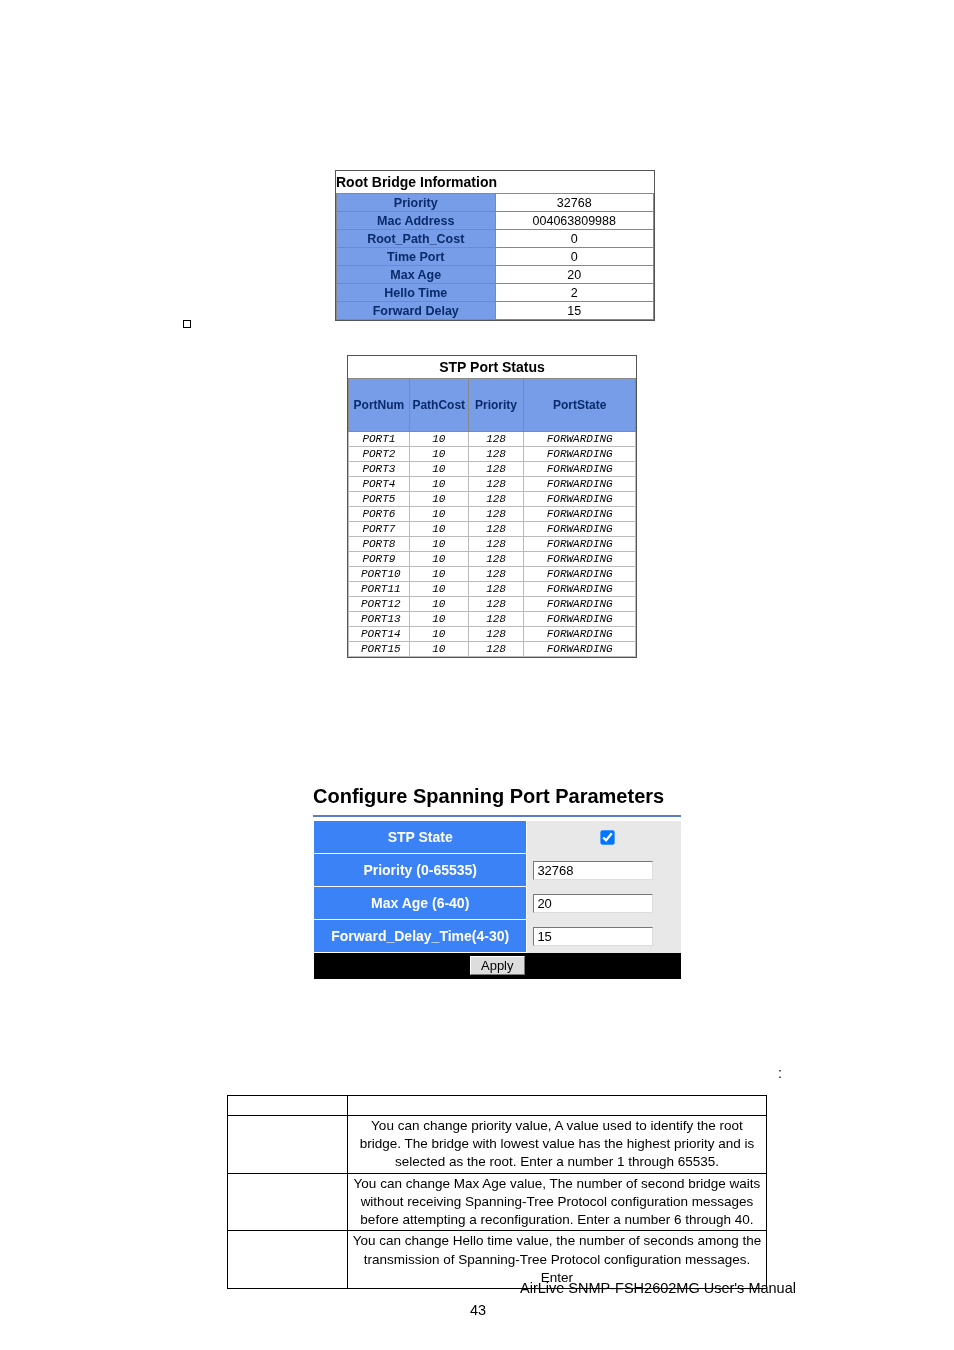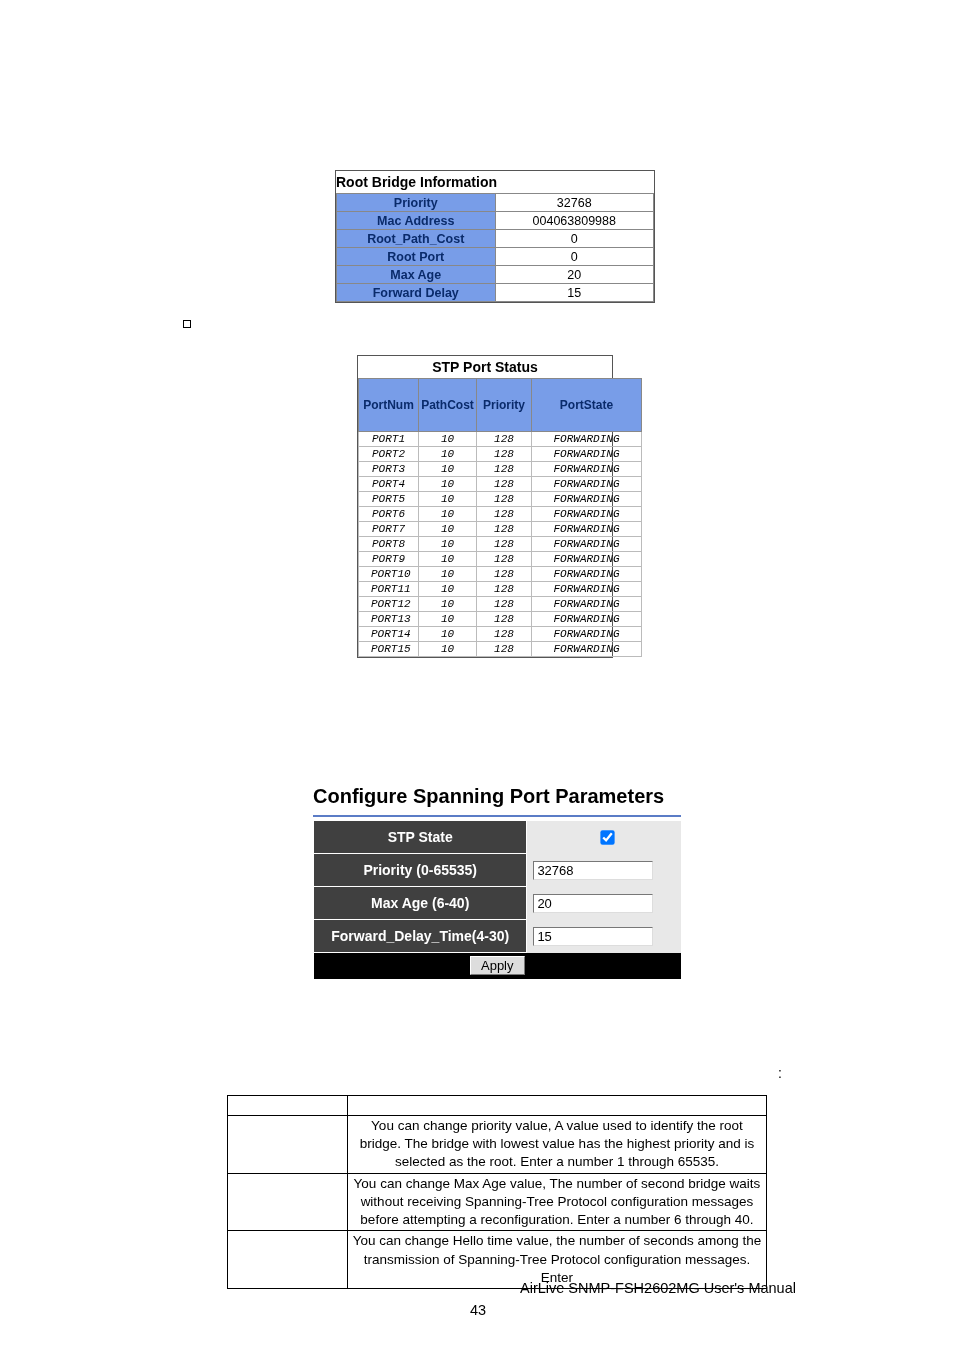--- a/index.html
+++ b/index.html
@@ -41,22 +41,22 @@
     width: 8px;
     height: 8px;
     border: 1px solid #000;
     background: #fff;
   }
 
   
   .sps-wrap {
     position: absolute;
     top: 355px;
-    left: 357px;
-    width: 256px;
+    left: 347px;
+    width: 290px;
     border: 1px solid #555;
     background: #fff;
   }
   .sps-title {
     text-align: center;
     font-weight: bold;
     font-size: 14px;
     padding: 3px 0;
   }
   .sps-table { width: 100%; border-collapse: collapse; table-layout: fixed; }
@@ -101,21 +101,21 @@
   }
   .cfg-table {
     position: absolute;
     top: 820px;
     left: 313px;
     width: 368px;
     border-collapse: collapse;
   }
   .cfg-table td { height: 33px; font-size: 14px; }
   .cfg-k {
-    background: #404040;
+    background: #3b82f6;
     color: #fff;
     font-weight: bold;
     text-align: center;
     width: 198px;
     border: 1px solid #fff;
   }
   .cfg-v {
     background: #e8e8e8;
     width: 143px;
     text-align: center;
@@ -200,26 +200,30 @@
           </tr>
           <tr>
             <td class="rbi-k">Mac Address</td>
             <td class="rbi-v">004063809988</td>
           </tr>
           <tr>
             <td class="rbi-k">Root_Path_Cost</td>
             <td class="rbi-v">0</td>
           </tr>
           <tr>
-            <td class="rbi-k">Root Port</td>
+            <td class="rbi-k">Time Port</td>
             <td class="rbi-v">0</td>
           </tr>
           <tr>
             <td class="rbi-k">Max Age</td>
             <td class="rbi-v">20</td>
+          </tr>
+          <tr>
+            <td class="rbi-k">Hello Time</td>
+            <td class="rbi-v">2</td>
           </tr>
           <tr>
             <td class="rbi-k">Forward Delay</td>
             <td class="rbi-v">15</td>
           </tr>
         </tbody>
     </table>
   </div>
 
   <div class="bullet-square"></div>

